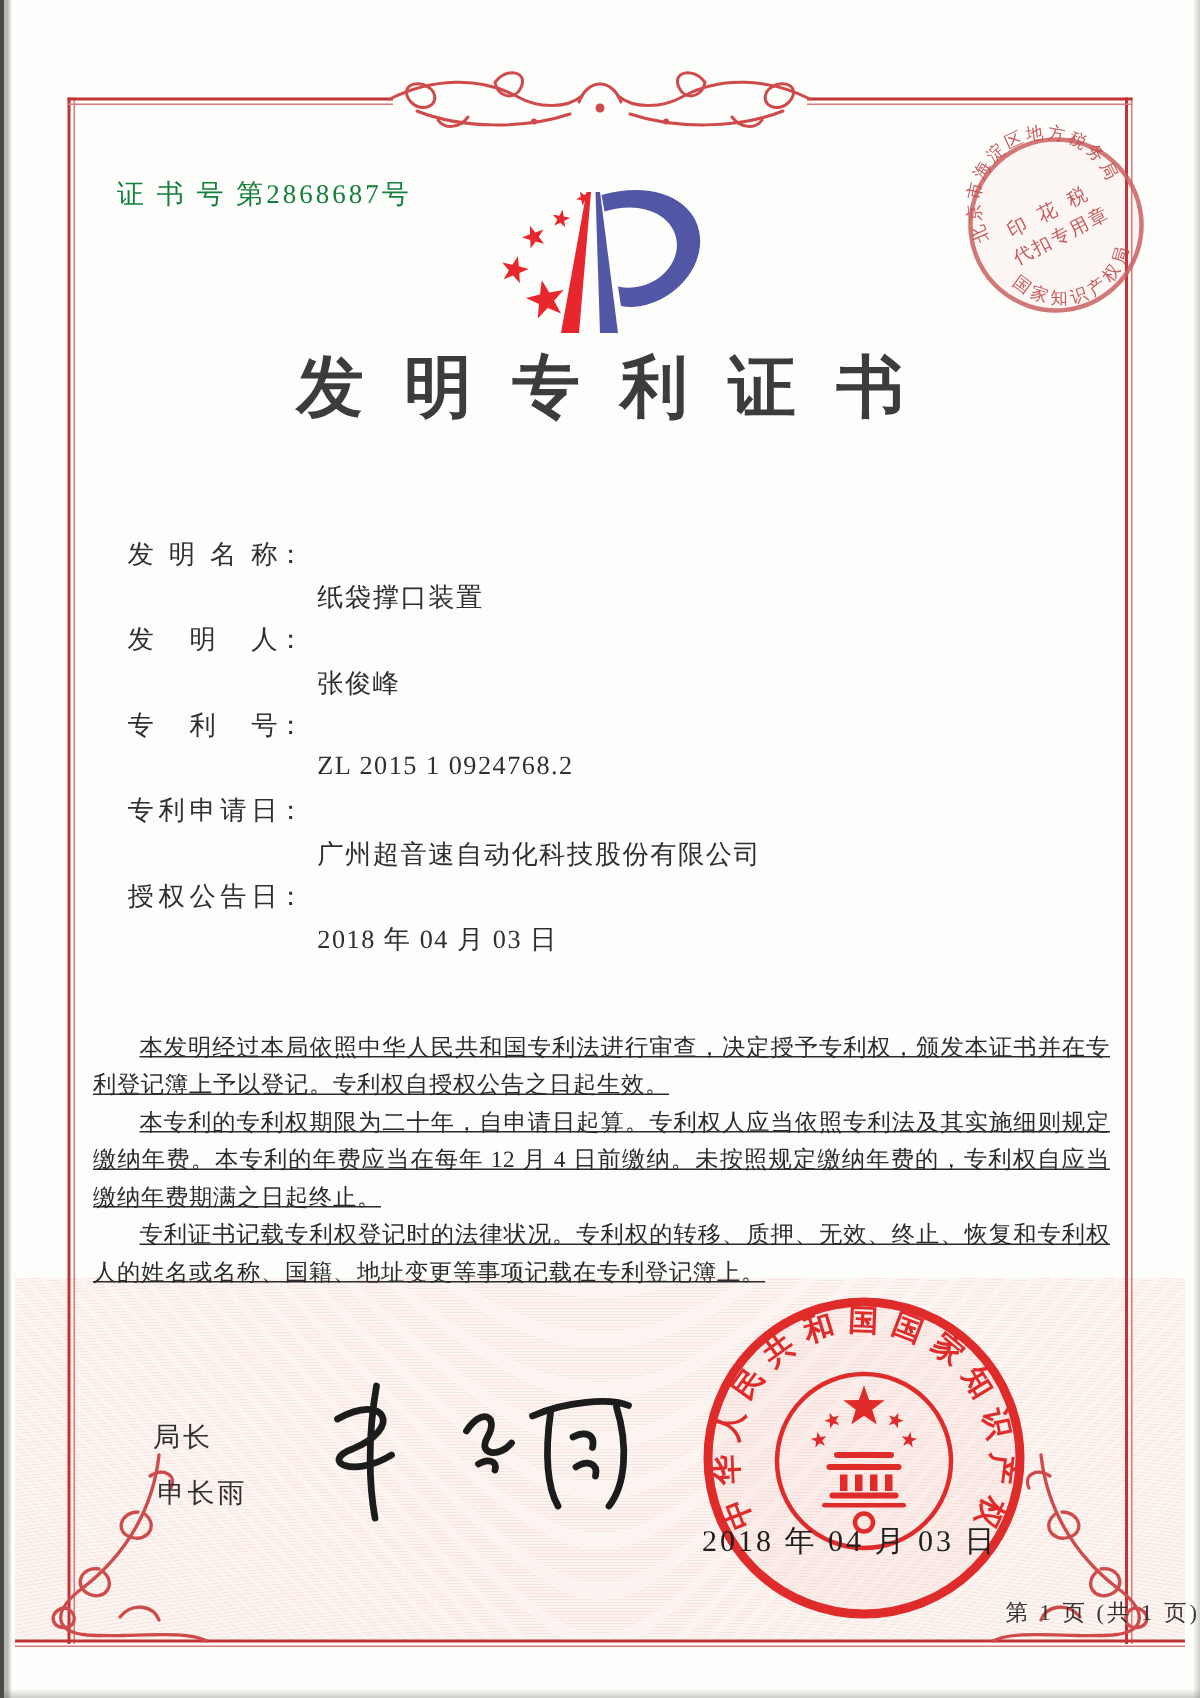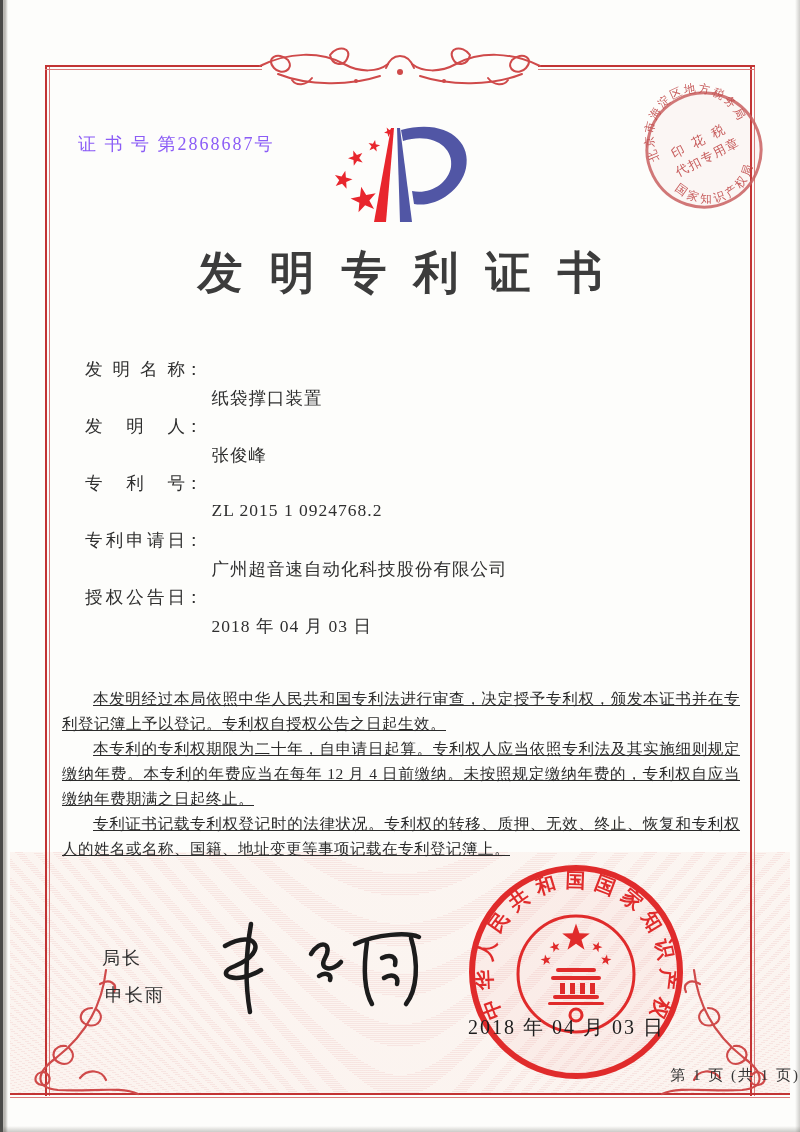--- a/index.html
+++ b/index.html
@@ -18,22 +18,22 @@
   .edge-bottom{left:0;right:0;bottom:0;height:6px;
     background:linear-gradient(to top,rgba(90,88,82,.30),rgba(0,0,0,0));}
   
   .h-line{height:2px;border-top:2px solid #c23434;border-bottom:1px solid #da7a7a;background:transparent;}
   .v-line{width:2px;border-left:2px solid #c23434;border-right:1px solid #da7a7a;background:transparent;}
   
   .wave-bg{left:10px;top:852px;width:780px;height:242px;
     background:
       repeating-radial-gradient(130% 95% at 50% 140%,rgba(228,150,150,.16) 0 2px,rgba(255,255,255,0) 2px 9px),
       linear-gradient(rgba(250,238,232,.55),rgba(250,236,230,.55));}
-  .cert-number{left:78px;top:132px;font-size:18px;letter-spacing:2px;color:#8b5cf6;}
-  .cert-title{left:0;width:800px;top:243px;text-align:center;
+  .cert-number{left:78px;top:117px;font-size:18px;letter-spacing:2px;color:#15803d;}
+  .cert-title{left:0;width:800px;top:228px;text-align:center;
     font-size:45px;font-weight:700;color:#3c3c3c;letter-spacing:27px;text-indent:27px;}
   .fields{left:85px;top:357px;width:640px;}
   .field-row{margin-bottom:39px;font-size:17.5px;height:18px;white-space:nowrap;}
   .field-label{display:inline-block;width:100px;text-align:justify;text-align-last:justify;
     letter-spacing:0;vertical-align:top;}
   .field-colon{display:inline-block;vertical-align:top;}
   .field-value{display:inline-block;margin-left:9px;letter-spacing:1px;vertical-align:top;margin-top:29px;}
   .body-text{left:62px;top:686px;width:678px;font-size:15.5px;line-height:25px;
     text-align:justify;color:#2b2b2b;}
   .body-text p{margin:0;text-indent:2em;letter-spacing:.5px;text-decoration:underline;}

